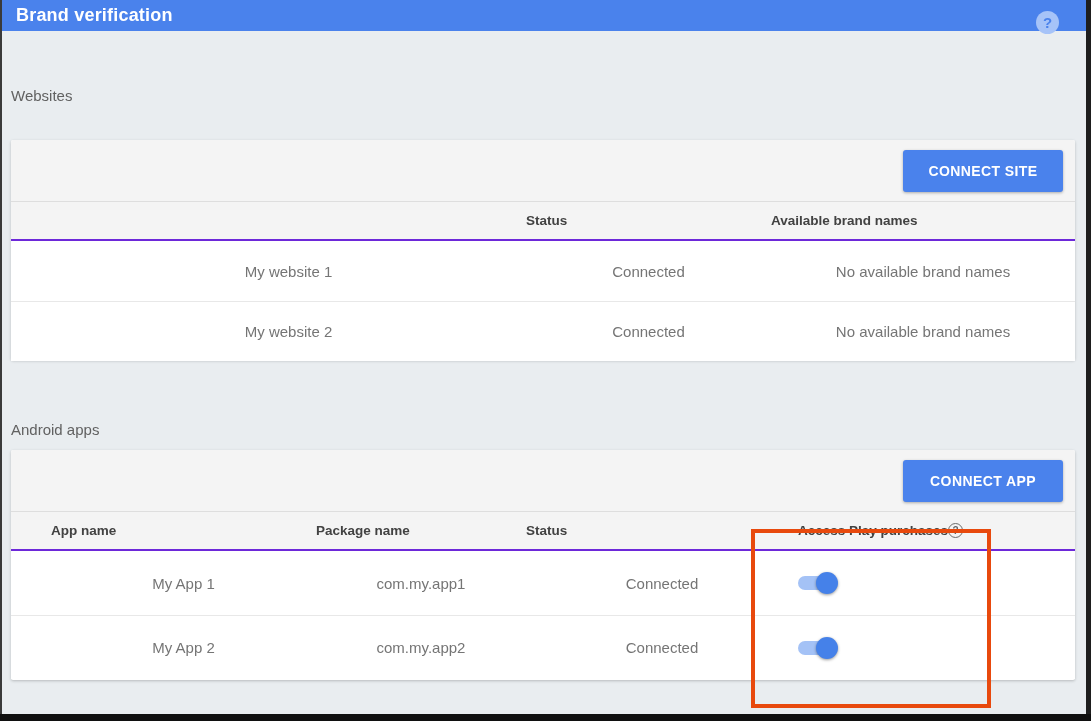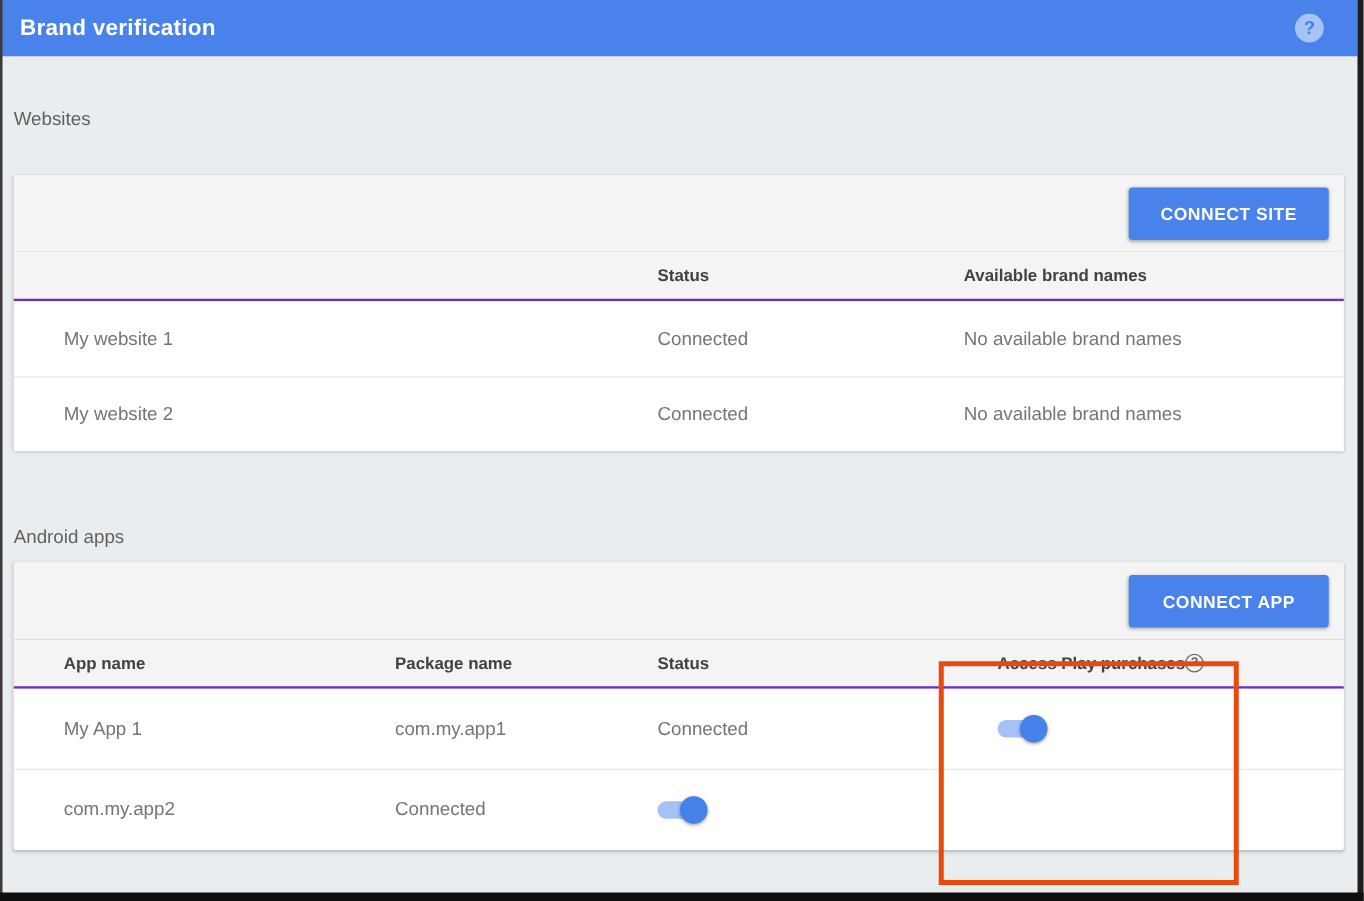--- a/index.html
+++ b/index.html
@@ -8,21 +8,21 @@
     position:relative; width:1091px; height:721px;
     background:#e9edf0; overflow:hidden;
   }
   
   .frame-left  { position:absolute; left:0; top:0; width:2px; height:721px; background:#3a3a3a; z-index:50; }
   .frame-right { position:absolute; right:0; top:0; width:5px; height:721px; background:#1e1e1e; z-index:50; }
   .frame-bottom{ position:absolute; left:0; bottom:0; width:1091px; height:7px; background:#101010; z-index:50; }
 
   
   .appbar {
-    position:absolute; left:0; top:0; width:1086px; height:45px;
+    position:absolute; left:0; top:0; width:1086px; height:31px;
     background:#4a82ec; display:flex; align-items:center;
     padding:0 16px; color:#fff;
   }
   .appbar-title { font-size:18px; font-weight:600; letter-spacing:0.2px; }
   .appbar-help {
     position:absolute; right:27px; top:11px; width:23px; height:23px;
     border-radius:50%; background:#a6c3f8; color:#4a82ec;
     display:flex; align-items:center; justify-content:center;
     font-size:15px; font-weight:bold; cursor:pointer;
   }
@@ -53,21 +53,21 @@
     box-shadow:0 1px 3px rgba(0,0,0,0.3); cursor:pointer;
   }
 
   .thead {
     height:39px; background:#f4f4f4; border-bottom:2px solid #6d28d9;
     display:grid; align-items:center; padding-left:40px;
     font-size:13.5px; font-weight:bold; color:#424242;
   }
   .trow {
     display:grid; align-items:center; padding-left:40px;
-    font-size:15px; color:#757575; background:#fff;
+    font-size:15px; color:#757575; background:#fff;text-align:center;
   }
   .trow + .trow { border-top:1px solid #e8e8e8; }
 
   
   .w-grid { grid-template-columns:475px 245px auto; }
   #websites-card .trow { height:60px; }
 
   
   .a-grid { grid-template-columns:265px 210px 272px auto; }
   #android-card .trow { height:64px; }
@@ -149,20 +149,21 @@
     <div class="trow a-grid">
       <span>My App 1</span>
       <span>com.my.app1</span>
       <span>Connected</span>
       <span class="toggle">
         <span class="track"></span>
         <span class="thumb"></span>
       </span>
     </div>
     <div class="trow a-grid">
+      <span>My App 2</span>
       <span>com.my.app2</span>
       <span>Connected</span>
       <span class="toggle">
         <span class="track"></span>
         <span class="thumb"></span>
       </span>
     </div>
   </div>
 
   <div class="highlight-box"></div>

